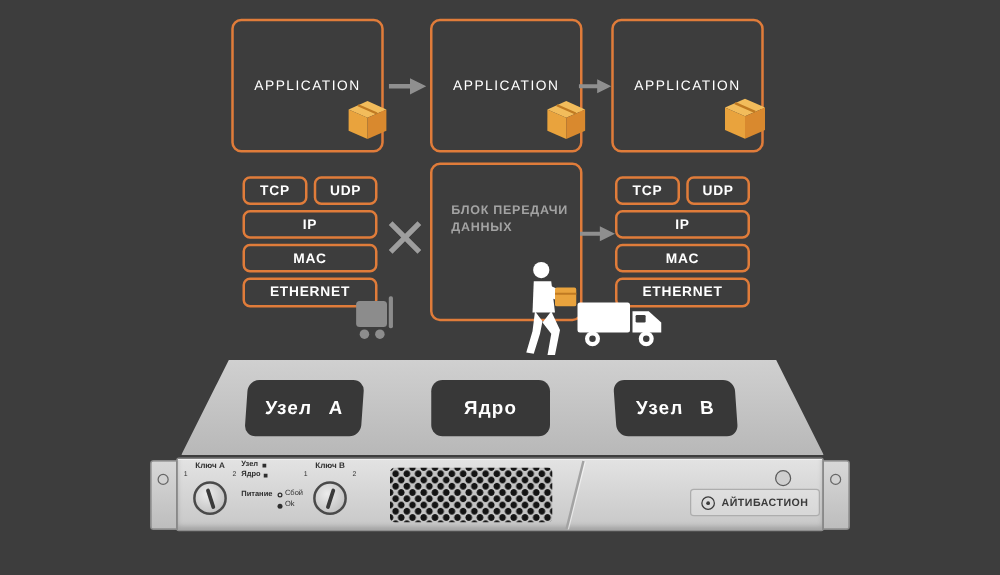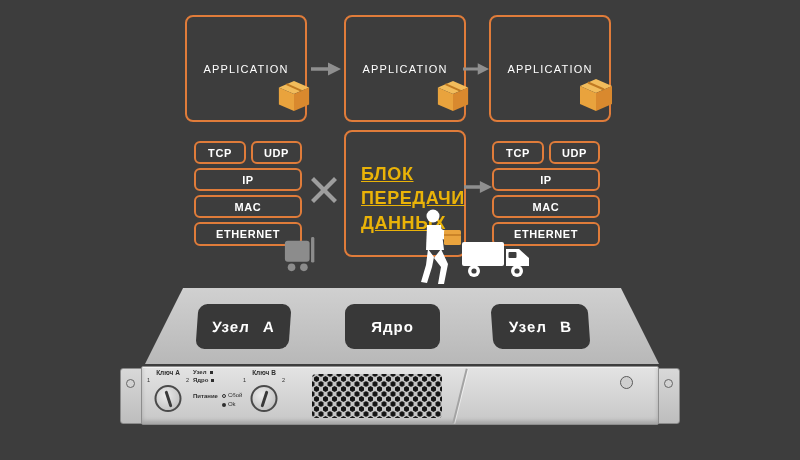--- a/index.html
+++ b/index.html
@@ -13,23 +13,22 @@
     position:absolute;left:0;right:0;top:46px;text-align:center;
     color:#fff;font-size:11px;font-weight:normal;letter-spacing:1.2px;
   }
   .cell{
     position:absolute;border:2px solid #e07c3a;border-radius:6px;box-sizing:border-box;
     display:flex;align-items:center;justify-content:center;
     color:#fff;font-size:11px;font-weight:bold;letter-spacing:0.6px;
   }
   .transfer-label{
     position:absolute;left:15px;top:30px;width:100px;
-    color:#eab308;font-size:18px;font-weight:bold;line-height:1.35;letter-spacing:0.6px;
+    color:#a3a3a3;font-size:10px;font-weight:bold;line-height:1.35;letter-spacing:0.6px;
     text-transform:uppercase;
-    text-decoration:underline;
   }
   .icon-abs{position:absolute;}
   
   .platform{
     position:absolute;left:145px;top:288px;width:514px;height:76px;
     background:linear-gradient(180deg,#d0d0d0,#b8b8b8);
     clip-path:polygon(7.4% 0,92.6% 0,100% 100%,0 100%);
   }
   .node-label{
     position:absolute;background:#383838;border-radius:9px;
@@ -276,14 +275,18 @@
       <div class="knob-slot" style="transform:translate(-50%,-50%) rotate(18deg);"></div>
     </div>
   </div>
 
   <div class="vent"></div>
 
   <div class="diag-line"></div>
 
   <div class="round-button"></div>
 
+  <div class="brand-plate">
+    <span class="brand-logo"></span>
+    <span class="brand-text">АЙТИБАСТИОН</span>
+  </div>
 
 </div>
 
 </body></html>

